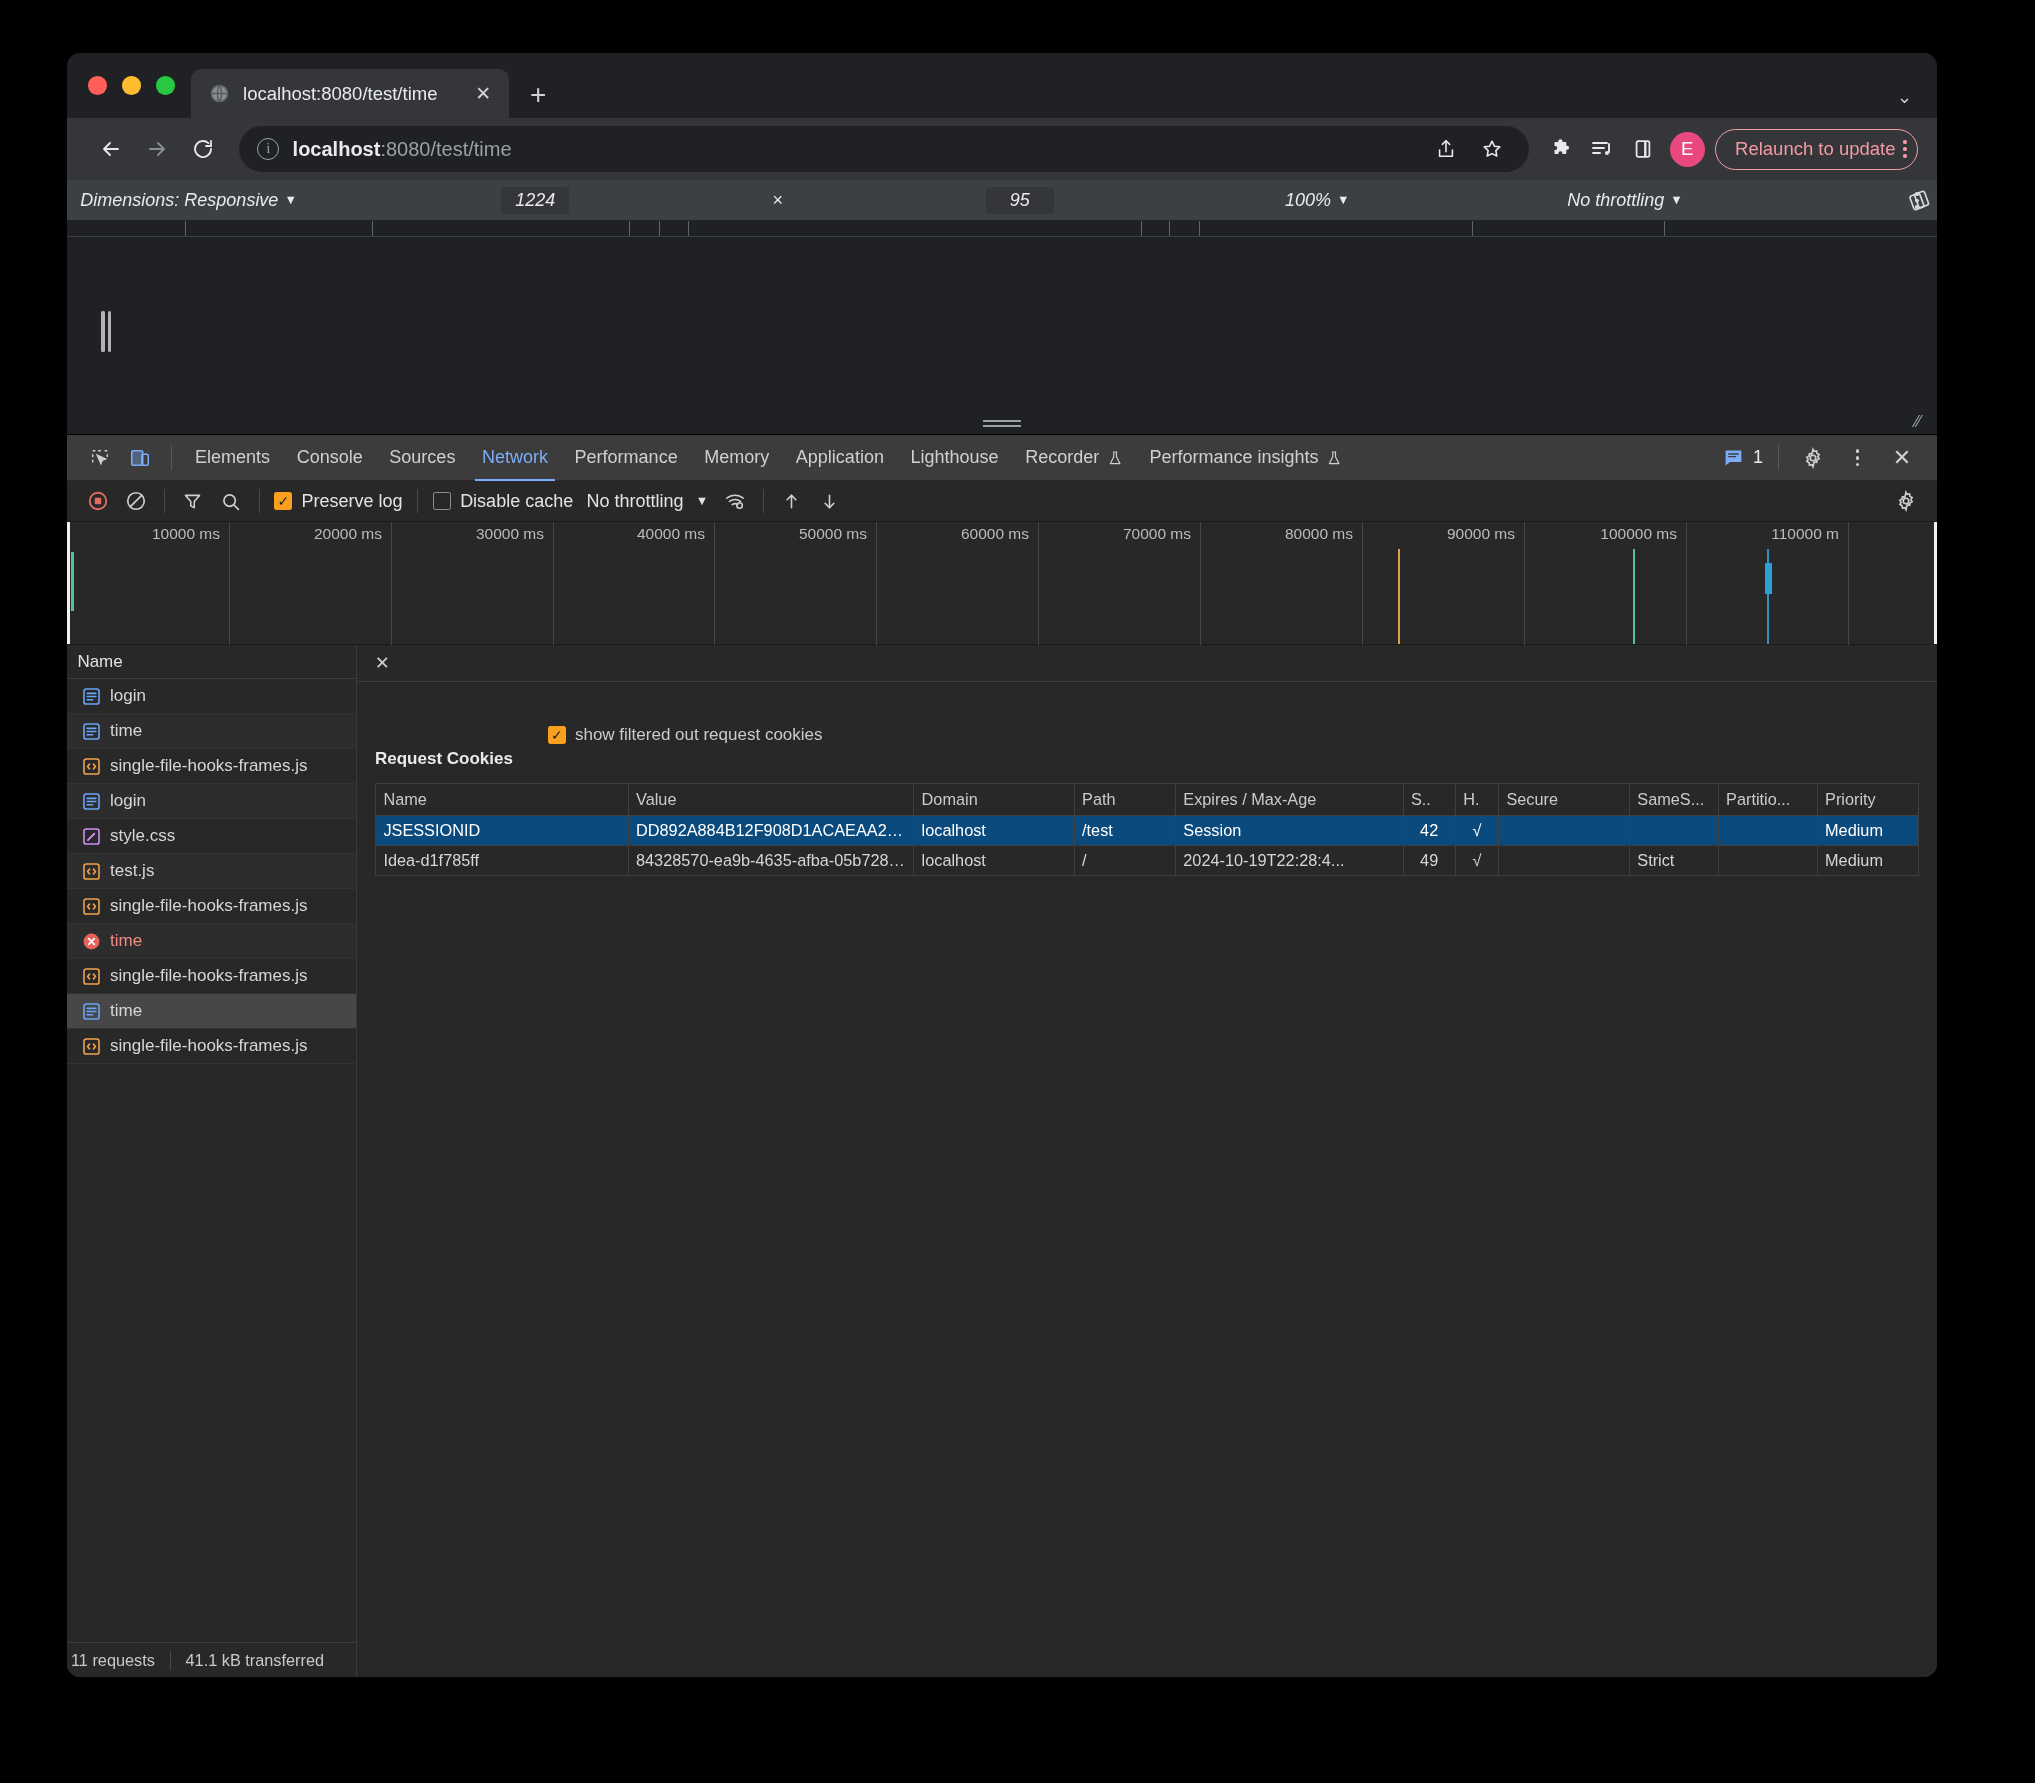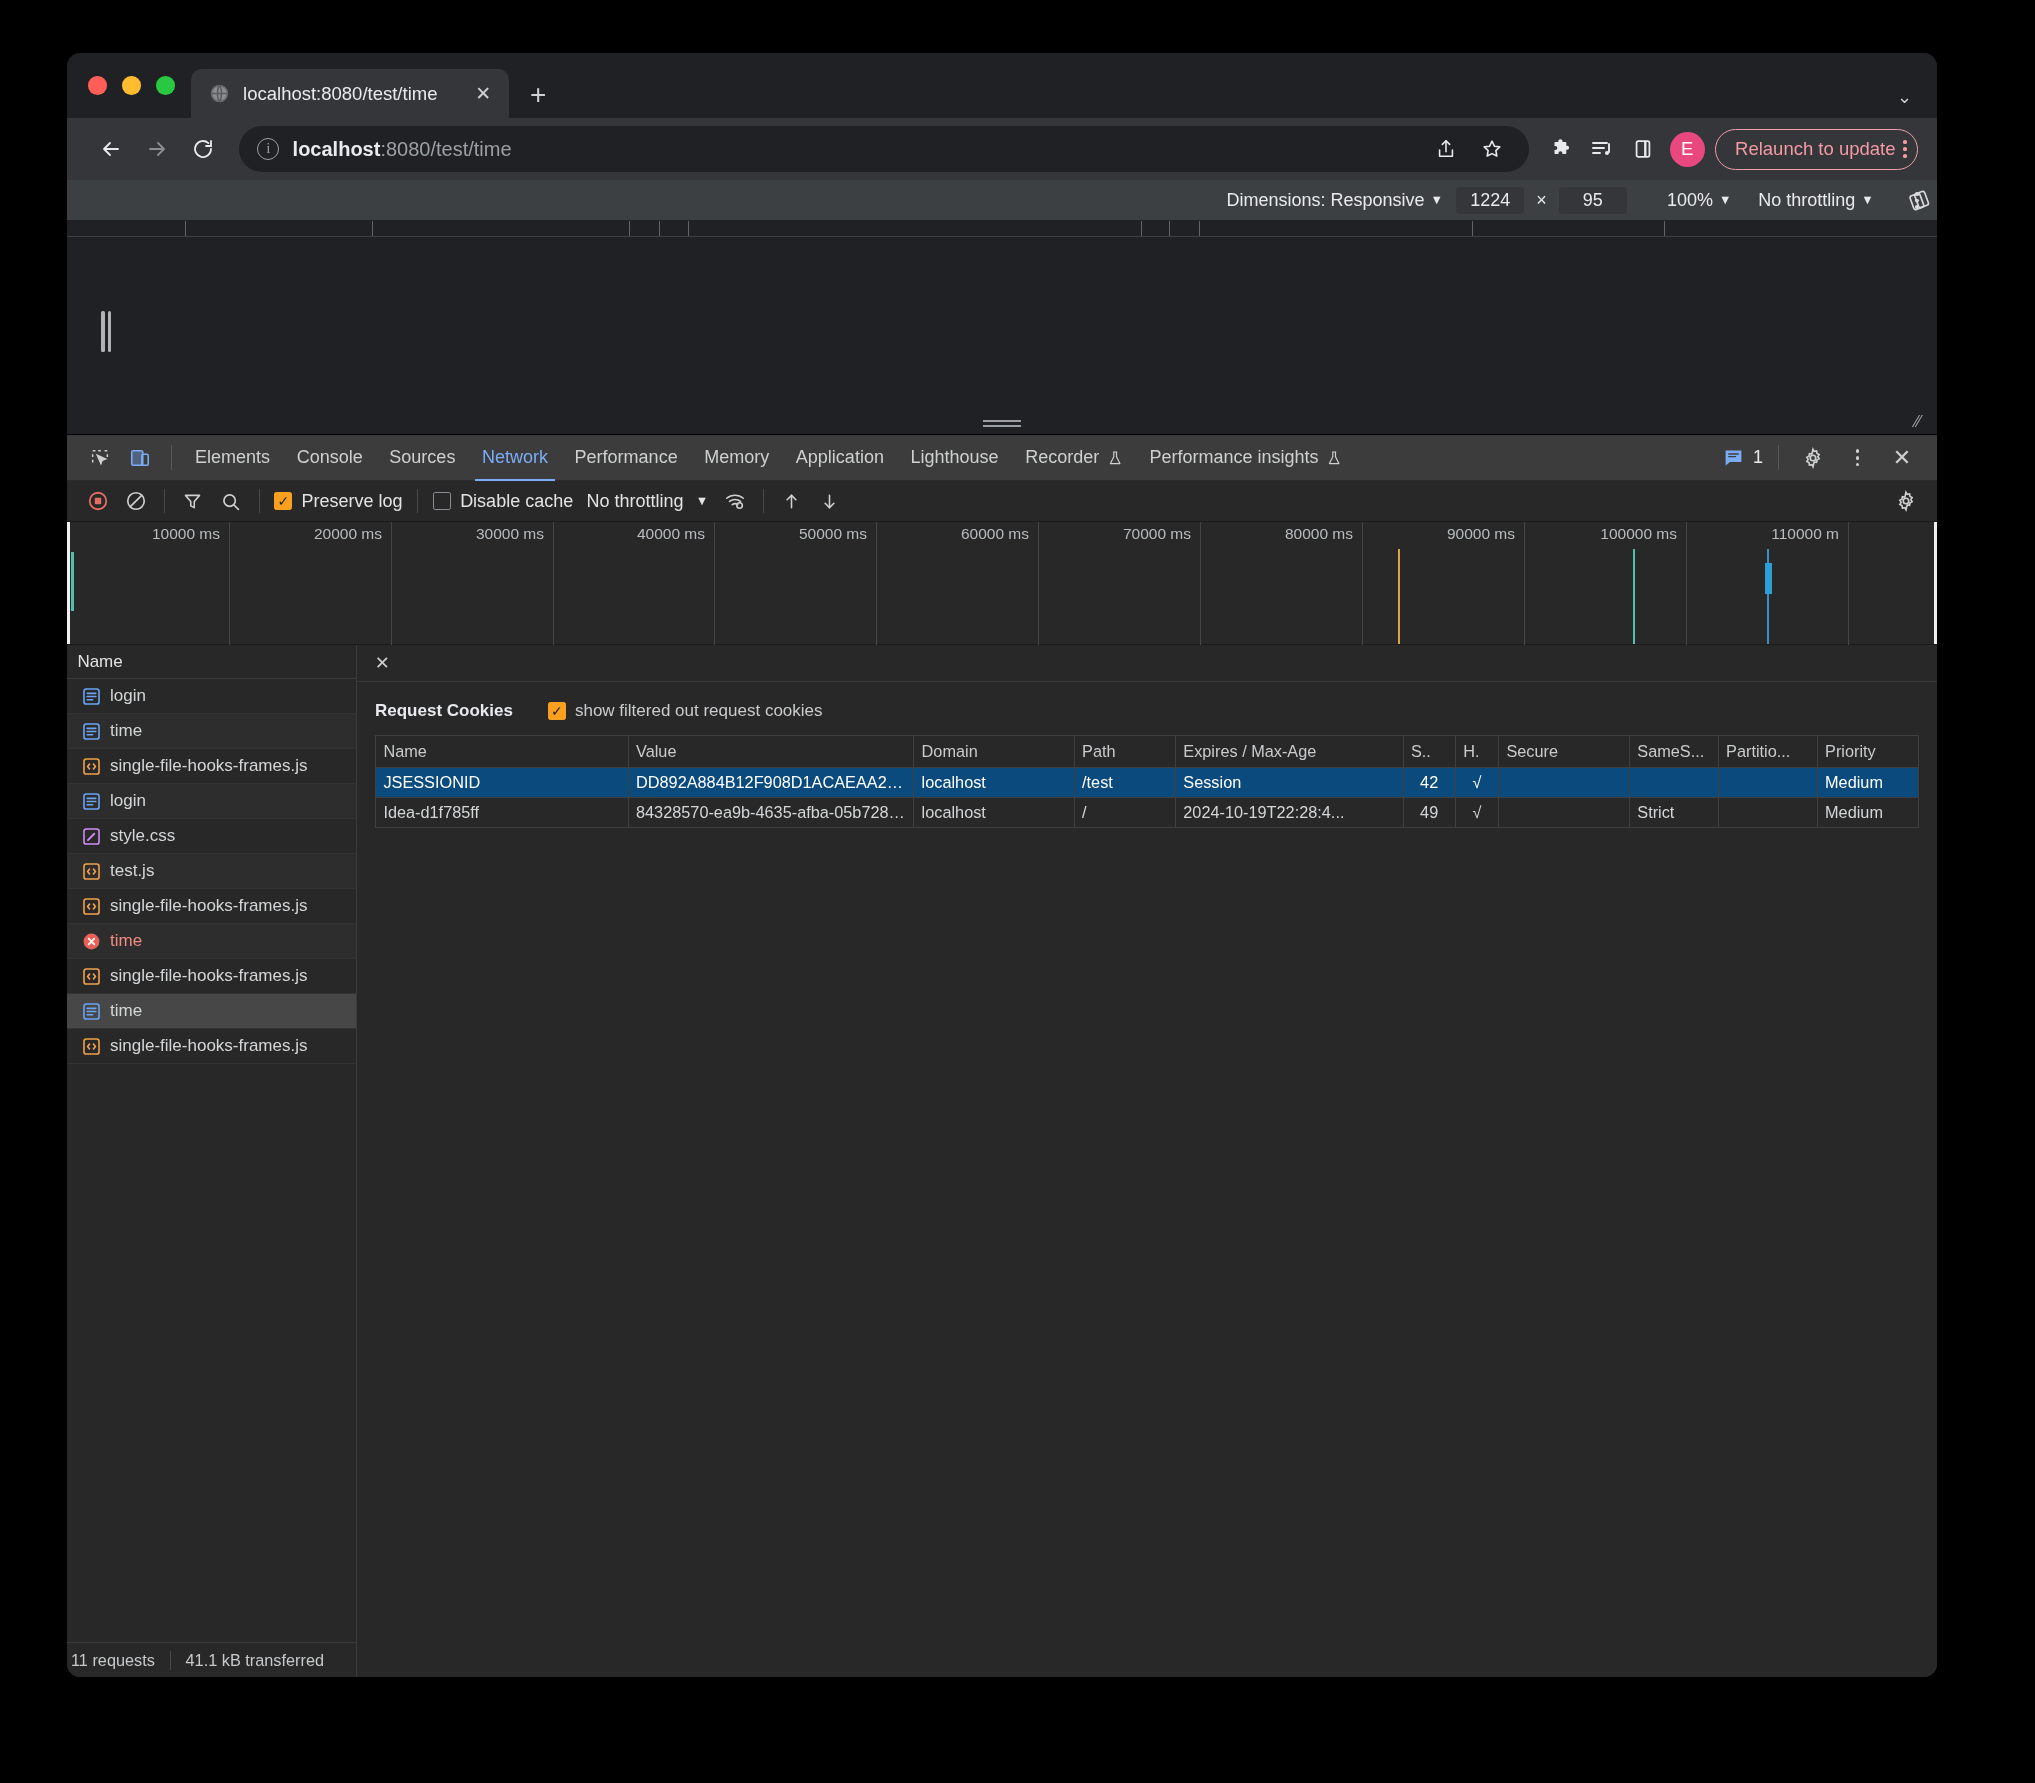--- a/index.html
+++ b/index.html
@@ -122,24 +122,25 @@
     padding: 0 10.4px 0 19px; margin-left: 4.4px; flex: none;
   }
   .kebab-v {
     display: flex; flex-direction: column; gap: 3px; align-items: center;
   }
   .kebab-v i { width: 3.7px; height: 3.7px; border-radius: 50%; background: currentColor; display:block; }
 
   
   .devicebar {
     height: 41px; background: #3c4043;
-    display: flex; align-items: center; justify-content: flex-end;
+    display: flex; align-items: center; justify-content: space-between;
     gap: 0; color: #e8eaed; font-size: 18px;
     position: relative; flex: none;
     border-bottom: 0.7px solid #202124;
+    font-style: italic;
   }
   .dev-item { display: flex; align-items: center; gap: 6px; padding: 0 13.3px; }
   .dev-field {
     background: #35363a; border-radius: 3px;
     padding: 3px 13.3px; min-width: 68px; text-align: center;
   }
   .caret { font-size: 12.6px; }
   .devicebar-right { position: absolute; right: 18px; top: 0; height: 41px; display: flex; align-items: center; }
 
   
@@ -274,21 +275,21 @@
   }
   .dtab.active { color: #7cacf8; }
   .dtab.active::after {
     content: ""; position: absolute; left: 4.4px; right: 4.4px; bottom: 0;
     height: 2.2px; background: #7cacf8;
   }
   .dtab-close { width: 30px; height: 30px; display: flex; align-items: center; justify-content: center; color: #c9cbcd; font-size: 18px; }
 
   .cookie-pane { flex: 1; padding: 19px 18px 0 18px; overflow: hidden; }
   .cookie-head { display: flex; align-items: center; gap: 35px; margin-bottom: 13.3px; }
-  .cookie-title { font-size: 17px; color: #e8eaed; font-weight: bold; }
+  .cookie-title { font-size: 17px; color: #e8eaed; font-weight: bold; margin-top: 48px; }
   .cookie-filter { display: flex; align-items: center; gap: 9px; font-size: 17px; color: #c9cbcd; }
 
   table.cookies { width: 100%; border-collapse: collapse; table-layout: fixed; font-size: 16.3px; }
   table.cookies th {
     background: #282828; color: #c9cbcd; font-weight: normal; text-align: left;
     padding: 6px 7.4px; border: 0.7px solid #3f3f3f; height: 31px;
     white-space: nowrap; overflow: hidden; text-overflow: ellipsis;
   }
   table.cookies td {
     color: #d4d6d8; padding: 4.4px 7.4px; border: 0.7px solid #3f3f3f; height: 30px;

